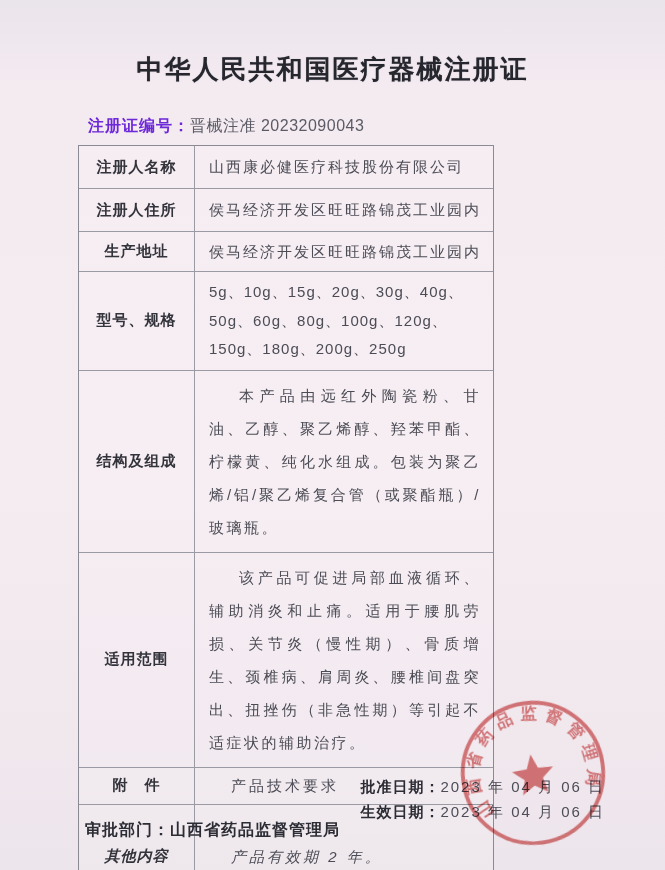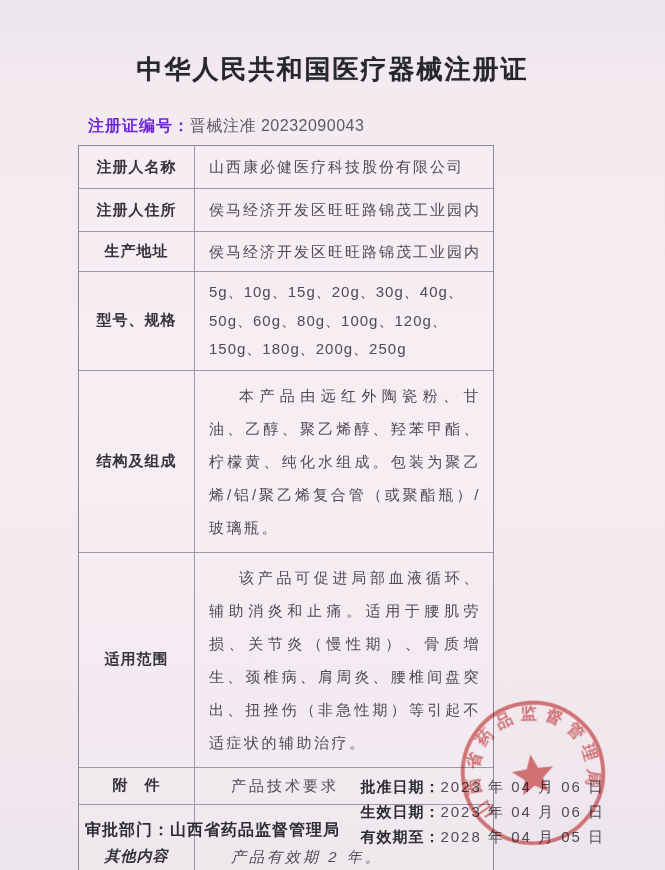--- a/index.html
+++ b/index.html
@@ -172,23 +172,20 @@
     <div class="approval">
       <span>审批部门：</span><span>山西省药品监督管理局</span>
     </div>
     <div class="dates">
       <div class="date-row">
         <span class="lbl">批准日期：</span><span class="val">2023 年 04 月 06 日</span>
       </div>
       <div class="date-row">
         <span class="lbl">生效日期：</span><span class="val">2023 年 04 月 06 日</span>
       </div>
-      <div class="date-row">
-        <span class="lbl">有效期至：</span><span class="val">2028 年 04 月 05 日</span>
-      </div>
     </div>
   </div>
 
   <svg class="seal" viewBox="0 0 200 200" xmlns="http://www.w3.org/2000/svg">
     <circle cx="100" cy="100" r="90" fill="none" stroke="#d25858" stroke-width="5"></circle>
     <path id="sealArc" d="M 46,145 A 70,70 0 1 1 154,145" fill="none"></path>
     <text font-size="21" font-weight="bold" fill="#d25858" letter-spacing="9" font-family="'Liberation Sans','DejaVu Sans',sans-serif">
       <textPath href="#sealArc" startOffset="2">山西省药品监督管理局</textPath>
     </text>
     <polygon points="100,76 107.3,94.1 126.6,95.3 111.8,107.8 116.5,126.6 100,116.4 83.5,126.6 88.2,107.8 73.4,95.3 92.7,94.1" fill="#d25858"></polygon>

